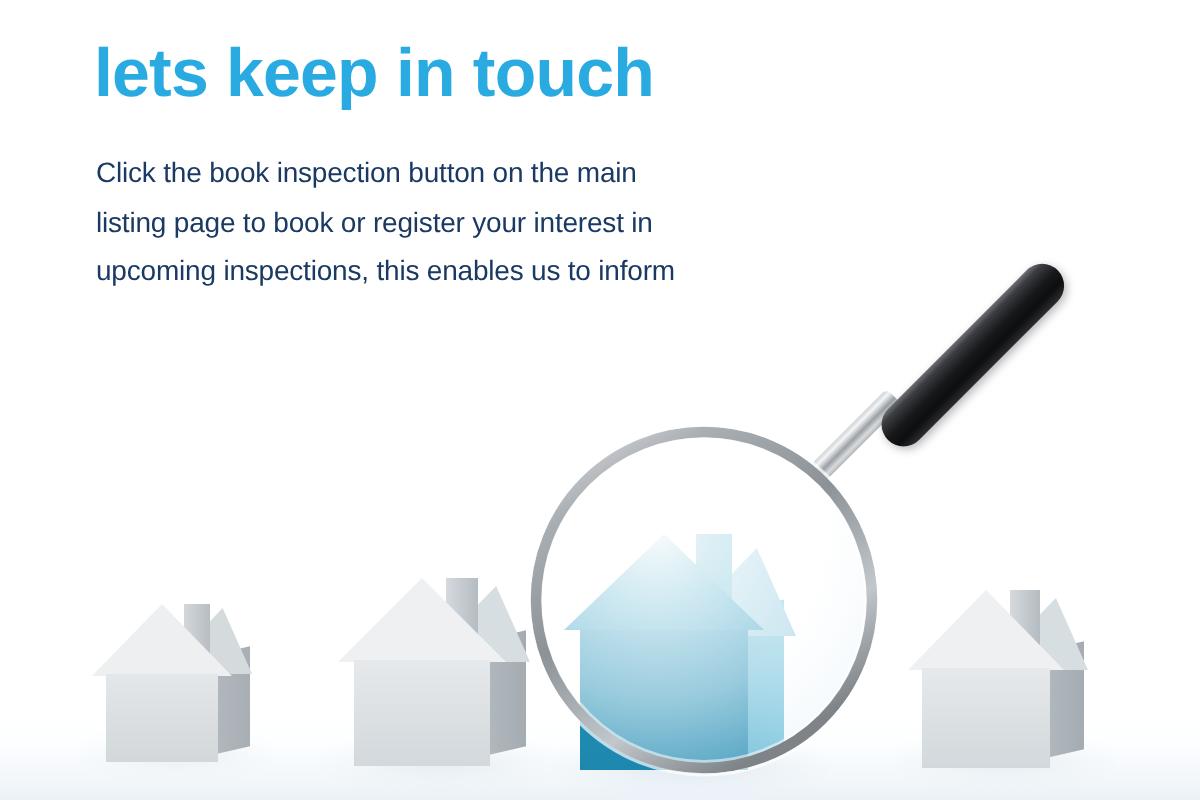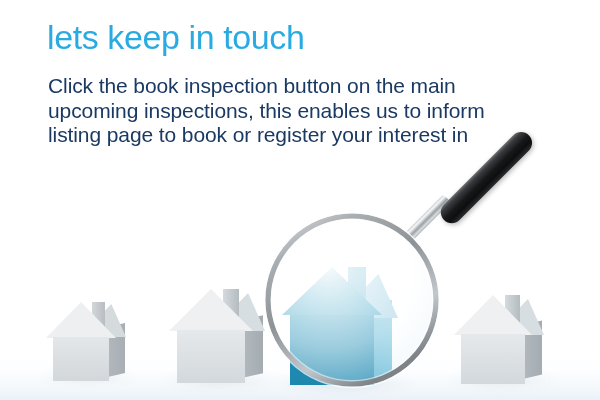--- a/index.html
+++ b/index.html
@@ -32,32 +32,32 @@
                 #f4f8fb 72%,
                 #eaf2f8 100%);
   }
 
   
   .headline {
     position: absolute;
     left: 47px;
     top: 17px;
     font-size: 34px;
-    font-weight: normal;
+    font-weight: bold;
     letter-spacing: -0.4px;
     color: #29ABE2;
     line-height: 40px;
     white-space: nowrap;
   }
   .bodytext {
     position: absolute;
     left: 48px;
     top: 74px;
     width: 400px;
-    font-size: 21px;
+    font-size: 14px;
     line-height: 24.5px;
     color: #1B3A63;
     letter-spacing: -0.1px;
   }
   .bodytext .ln { display: block; white-space: nowrap; }
 
   
   .house { position: absolute; }
 
   .h-shadow {
@@ -221,17 +221,17 @@
       <circle cx="352" cy="300" r="84" fill="none" stroke="url(#rimgrad)" stroke-width="5.5"></circle>
       <circle cx="352" cy="300" r="87.4" fill="none" stroke="rgba(255,255,255,.70)" stroke-width="1.6"></circle>
       <circle cx="352" cy="300" r="80.7" fill="none" stroke="rgba(255,255,255,.55)" stroke-width="1.4"></circle>
     </svg>
   </div>
 
   <div class="headline">lets keep in touch</div>
 
   <div class="bodytext">
     <span class="ln">Click the book inspection button on the main</span>
+    <span class="ln">listing page to book or register your interest in</span>
     <span class="ln">upcoming inspections, this enables us to inform</span>
-    <span class="ln">listing page to book or register your interest in</span>
   </div>
 
 </div>
 
 </body></html>

